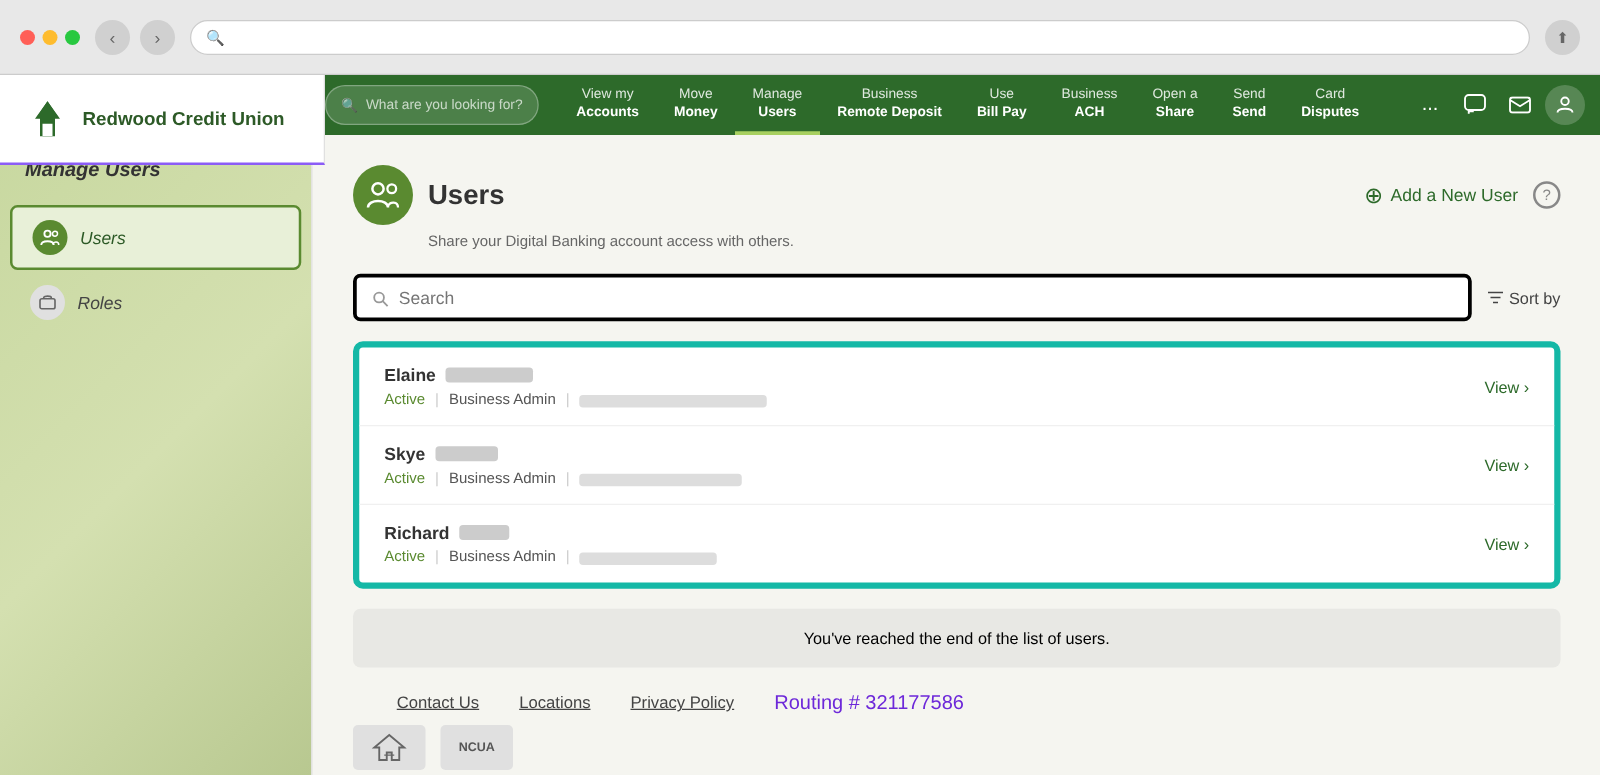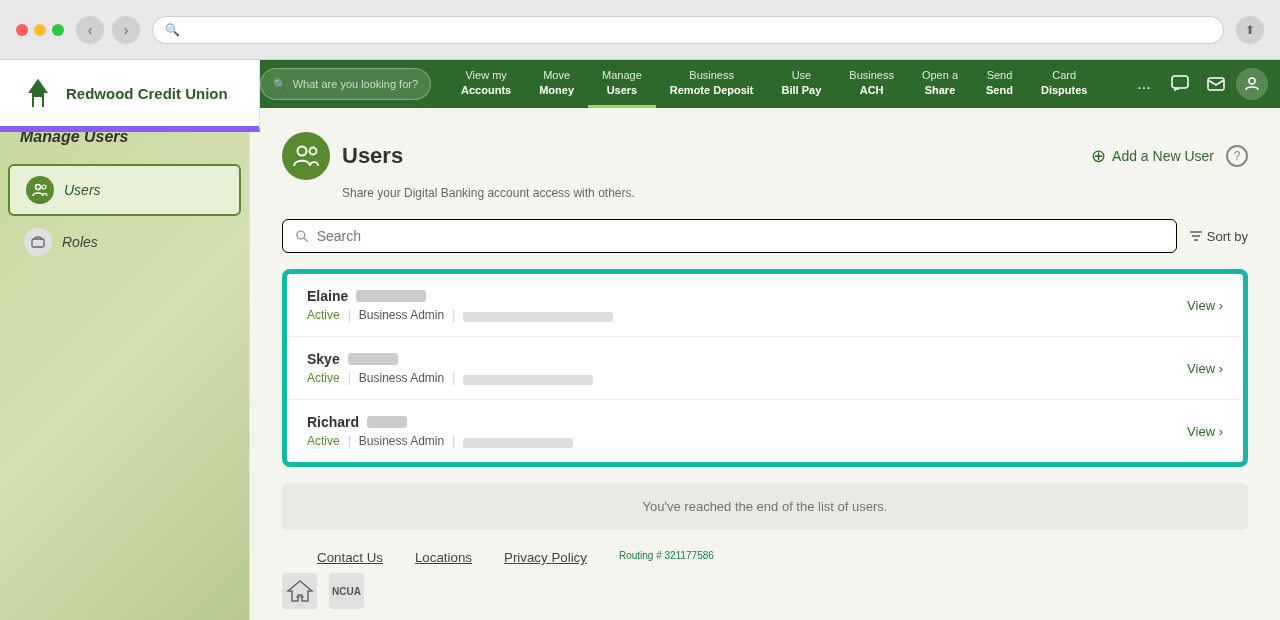--- a/index.html
+++ b/index.html
@@ -134,22 +134,22 @@
       cursor: pointer; background: none; border: none;
       margin-right: 12px;
     }
     .add-user-btn .plus-circle { font-size: 18px; color: #2d6a2a; }
     .help-icon { width: 22px; height: 22px; border-radius: 50%; border: 2px solid #888; display: flex; align-items: center; justify-content: center; font-size: 12px; color: #888; cursor: pointer; }
     .users-subtitle { font-size: 12px; color: #666; margin-bottom: 19px; margin-left: 60px; }
 
     
     .search-row { display: flex; align-items: center; margin-bottom: 16px; gap: 12px; }
     .search-input-wrap {
-      flex: 1; display: flex; align-items: center; gap: 8px;
-      background: white; border: 1px solid #000000; border-radius: 6px;
+      flex: 1; display: flex; align-items: flex-end; gap: 8px;
+      background: white; border: 3px solid #000000; border-radius: 6px;
       padding: 8px 12px;
     }
     .search-input-wrap input { border: none; outline: none; font-size: 14px; color: #666; width: 100%; background: transparent; }
     .sort-btn { display: flex; align-items: center; gap: 4px; font-size: 13px; color: #444; cursor: pointer; background: none; border: none; }
 
     
     .user-list { background: white; border-radius: 8px; border: 5px solid #14b8a6; }
     .user-row {
       display: flex; align-items: center; padding: 14px 20px;
       border-bottom: 1px solid #f0f0f0;
@@ -168,31 +168,31 @@
     .user-sep { color: #ccc; }
     .user-role { color: #555; }
     .user-email-blur { display: inline-block; width: 150px; height: 10px; background: #ddd; border-radius: 3px; }
     .user-email-blur.med { width: 130px; }
     .view-btn { font-size: 13px; color: #2d6a2a; font-weight: 500; cursor: pointer; background: none; border: none; white-space: nowrap; }
 
     
     .end-of-list {
       text-align: center; padding: 16px; margin-top: 16px;
       background: #e8e8e4; border-radius: 6px;
-      font-size: 13px; color: #737373;
+      font-size: 13px; color: #000000;
     }
 
     
     .footer { padding: 20px 0 8px; }
     .footer-link { color: #444; text-decoration: underline; cursor: pointer; background: none; border: none; }
-    .footer-routing { font-size: 10px; color: #15803d; }
+    .footer-routing { font-size: 16px; color: #6d28d9; }
     .footer-row { display: flex; align-items: flex-start; gap: 32px; margin-left: 35px; }
     .footer-logos { display: flex; gap: 12px; margin-top: 8px; align-items: center; }
     .footer-logo-box {
-      width: 35px; height: 36px; background: #e0e0e0;
+      width: 58px; height: 36px; background: #e0e0e0;
       border-radius: 4px; display: flex; align-items: center;
       justify-content: center; font-size: 9px; color: #666; text-align: center;
     }
 
     
     .sidebar-bg { background: linear-gradient(135deg, #c8d8a0 0%, #d4e0b0 50%, #b8c890 100%); }
   </style>
 </head>
 <body>
 
@@ -434,21 +434,21 @@
   .top-header-overlay {
     position: absolute;
     top: 60px;
     left: 0;
     width: 260px;
     height: 72px;
     background: white;
     display: flex;
     align-items: center;
     padding: 0 20px;
-    border-bottom: 6px solid #8b5cf6;
+    border-bottom: 2px solid #8b5cf6;
     border-right: 1px solid #e0e0e0;
     z-index: 10;
   }
 </style>
 <div class="top-header-overlay">
   <div class="logo-area">
     <svg width="36" height="36" viewBox="0 0 36 36">
       <polygon points="18,4 10,16 14,16 14,32 22,32 22,16 26,16" fill="#2d6a2a"></polygon>
       <polygon points="18,8 6,20 10,20 10,32 8,32 8,22 6,22 6,32 4,32 4,20 2,20 18,4 34,20 32,20 32,32 30,32 30,22 28,22 28,32 26,32 26,20 30,20" fill="none"></polygon>
       <path d="M18 4 L8 18 L12 18 L12 32 L24 32 L24 18 L28 18 Z" fill="#2d6a2a"></path>

